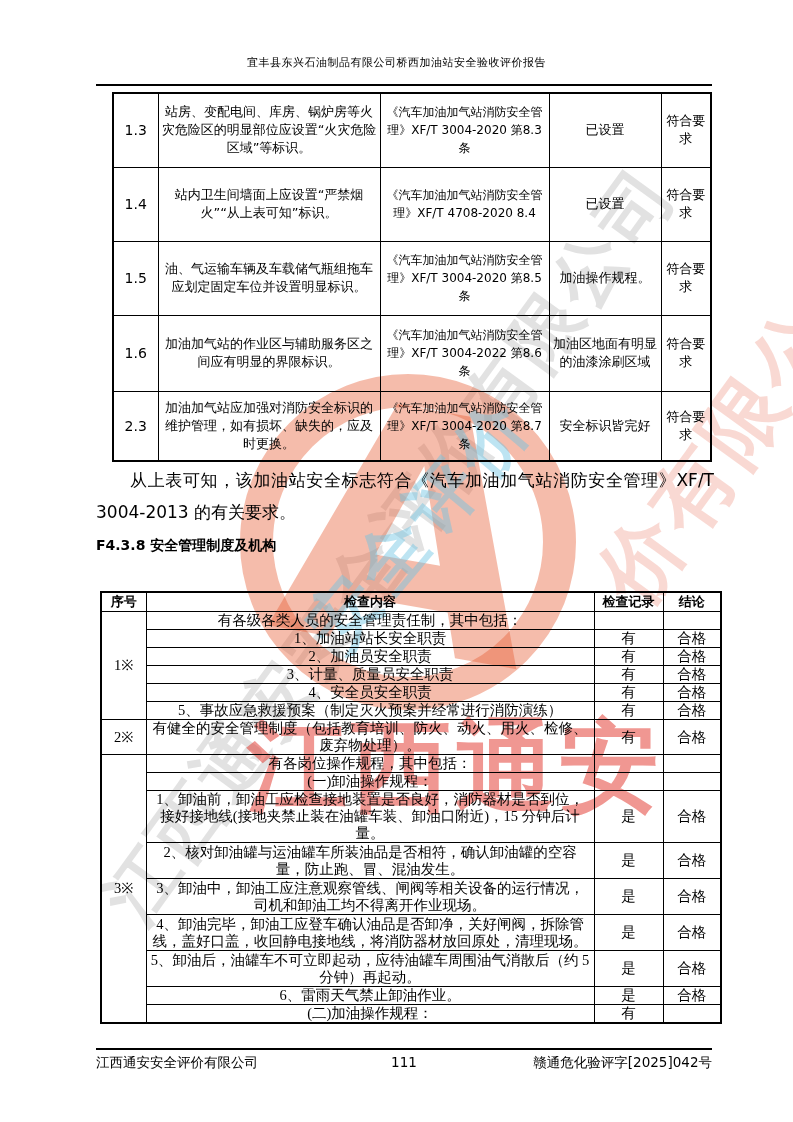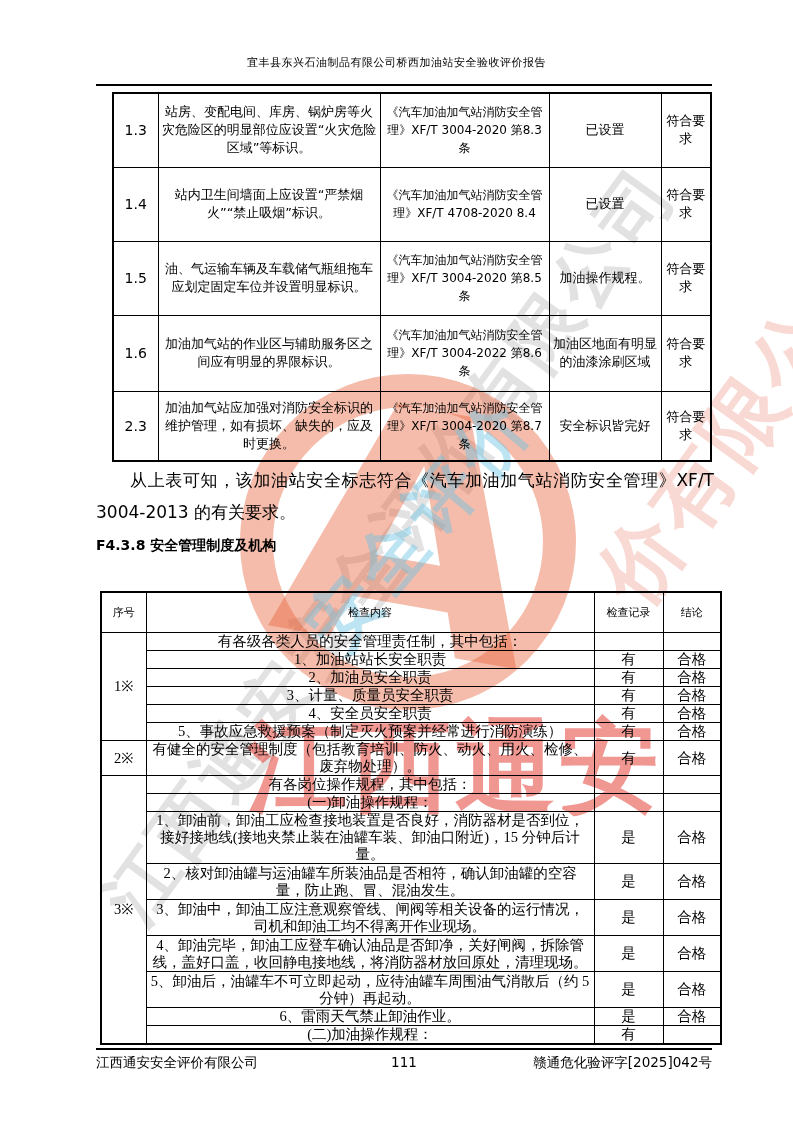--- a/index.html
+++ b/index.html
@@ -66,21 +66,21 @@
         overflow:hidden;padding:1px 3px;box-sizing:border-box;background:transparent;}
   #table1{position:absolute;left:112px;top:92px;width:598px;border:2px solid #000;}
   #table1 td{font-size:13px;line-height:18px;}
   #table1 .c-no{font-size:14px;margin-left:8px;}
   #table1 .c-basis{font-size:12px;line-height:18px;}
   #table1 tr{height:74px;}
   #table1 tr:nth-child(4){height:76px;}
   #table1 tr:nth-child(5){height:70px;}
 
   #table2{position:absolute;left:100px;top:591px;width:620px;border:2px solid #000;}
-  #table2 th{font-weight:normal;font-size:11px;height:19px;padding:12px 2px;}
+  #table2 th{font-weight:bold;font-size:13px;height:19px;padding:0 2px;}
   #table2 td{font-size:14.5px;line-height:17px;padding:0 4px;font-family:Liberation Serif, serif;}
   #table2 tr.row-s{height:18px;}
   #table2 tr.row-d{height:36px;padding-left:47px;}
   #table2 tr.row-g2{height:35px;}
 </style>
 </head>
 <body>
 
 <div class="layer" id="watermark">
   <div class="wm wm-gray">江西通安安全评价有限公司</div>
@@ -107,21 +107,21 @@
     <tbody>
         <tr>
           <td class="c-no">1.3</td>
           <td class="c-content">站房、变配电间、库房、锅炉房等火灾危险区的明显部位应设置“火灾危险区域”等标识。</td>
           <td class="c-basis">《汽车加油加气站消防安全管理》XF/T 3004-2020 第8.3条</td>
           <td class="c-record">已设置</td>
           <td class="c-conclusion">符合要求</td>
         </tr>
         <tr>
           <td class="c-no">1.4</td>
-          <td class="c-content">站内卫生间墙面上应设置“严禁烟火”“禁止吸烟”标识。</td>
+          <td class="c-content">站内卫生间墙面上应设置“严禁烟火”“从上表可知”标识。</td>
           <td class="c-basis">《汽车加油加气站消防安全管理》XF/T 4708-2020 8.4</td>
           <td class="c-record">已设置</td>
           <td class="c-conclusion">符合要求</td>
         </tr>
         <tr>
           <td class="c-no">1.5</td>
           <td class="c-content">油、气运输车辆及车载储气瓶组拖车应划定固定车位并设置明显标识。</td>
           <td class="c-basis">《汽车加油加气站消防安全管理》XF/T 3004-2020 第8.5条</td>
           <td class="c-record">加油操作规程。</td>
           <td class="c-conclusion">符合要求</td>

